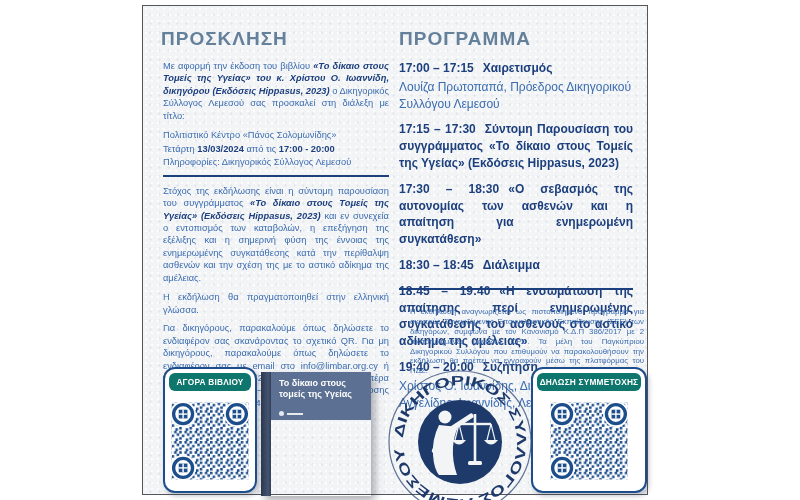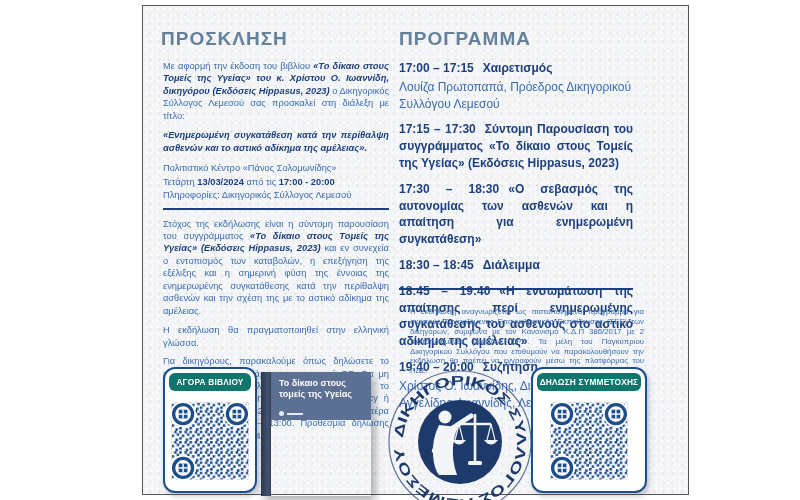--- a/index.html
+++ b/index.html
@@ -3,21 +3,21 @@
 <meta charset="utf-8">
 <style>
   html,body{margin:0;padding:0;}
   body{
     width:800px;height:500px;position:relative;overflow:hidden;
     background:#ffffff;
     font-family:"Liberation Sans","DejaVu Sans",sans-serif;
     -webkit-font-smoothing:antialiased;
   }
   .flyer{
-    position:absolute;left:142px;top:5px;width:547px;height:490px;
+    position:absolute;left:142px;top:5px;width:506px;height:490px;
     box-sizing:border-box;border:1.5px solid #54565c;
     background-color:#f3f4f6;
     background-image:
       radial-gradient(rgba(255,255,255,.85) 1px, transparent 1.3px),
       radial-gradient(rgba(203,209,219,.35) 1px, transparent 1.3px);
     background-size:6px 6px,9px 9px;background-position:0 0,3px 4px;
   }
   .col-heading{
     position:absolute;top:22px;margin:0;
     color:#64809b;font-size:19px;font-weight:600;letter-spacing:1px;
@@ -126,21 +126,20 @@
   </defs>
 </svg>
 
 <div class="flyer">
 
   <h1 class="col-heading h-left">ΠΡΟΣΚΛΗΣΗ</h1>
 
   <div class="col col-left">
     <p><span>Με αφορμή την έκδοση του βιβλίου </span><span class="navybi">«Το δίκαιο στους Τομείς της Υγείας»</span><span class="navybi"> του κ. Χρίστου Ο. Ιωαννίδη, δικηγόρου (Εκδόσεις Hippasus, 2023)</span><span> ο Δικηγορικός Σύλλογος Λεμεσού σας προσκαλεί στη διάλεξη με τίτλο:</span></p>
 
-    <p class="quote">«Ενημερωμένη συγκατάθεση κατά την περίθαλψη ασθενών και το αστικό αδίκημα της αμέλειας».</p>
 
     <p class="plain">Πολιτιστικό Κέντρο «Πάνος Σολομωνίδης»</p>
     <p class="plain"><span>Τετάρτη </span><span class="navyb">13/03/2024</span><span> από τις </span><span class="navyb">17:00 - 20:00</span></p>
     <p class="plain">Πληροφορίες: Δικηγορικός Σύλλογος Λεμεσού</p>
 
     <hr class="rule">
 
     <p><span>Στόχος της εκδήλωσης είναι η σύντομη παρουσίαση του συγγράμματος </span><span class="navybi">«Το δίκαιο στους Τομείς της Υγείας» (Εκδόσεις Hippasus, 2023)</span><span> και εν συνεχεία ο εντοπισμός των καταβολών, η επεξήγηση της εξέλιξης και η σημερινή φύση της έννοιας της ενημερωμένης συγκατάθεσης κατά την περίθαλψη ασθενών και την σχέση της με το αστικό αδίκημα της αμέλειας.</span></p>
 
     <p class="plain">Η εκδήλωση θα πραγματοποιηθεί στην ελληνική γλώσσα.</p>

